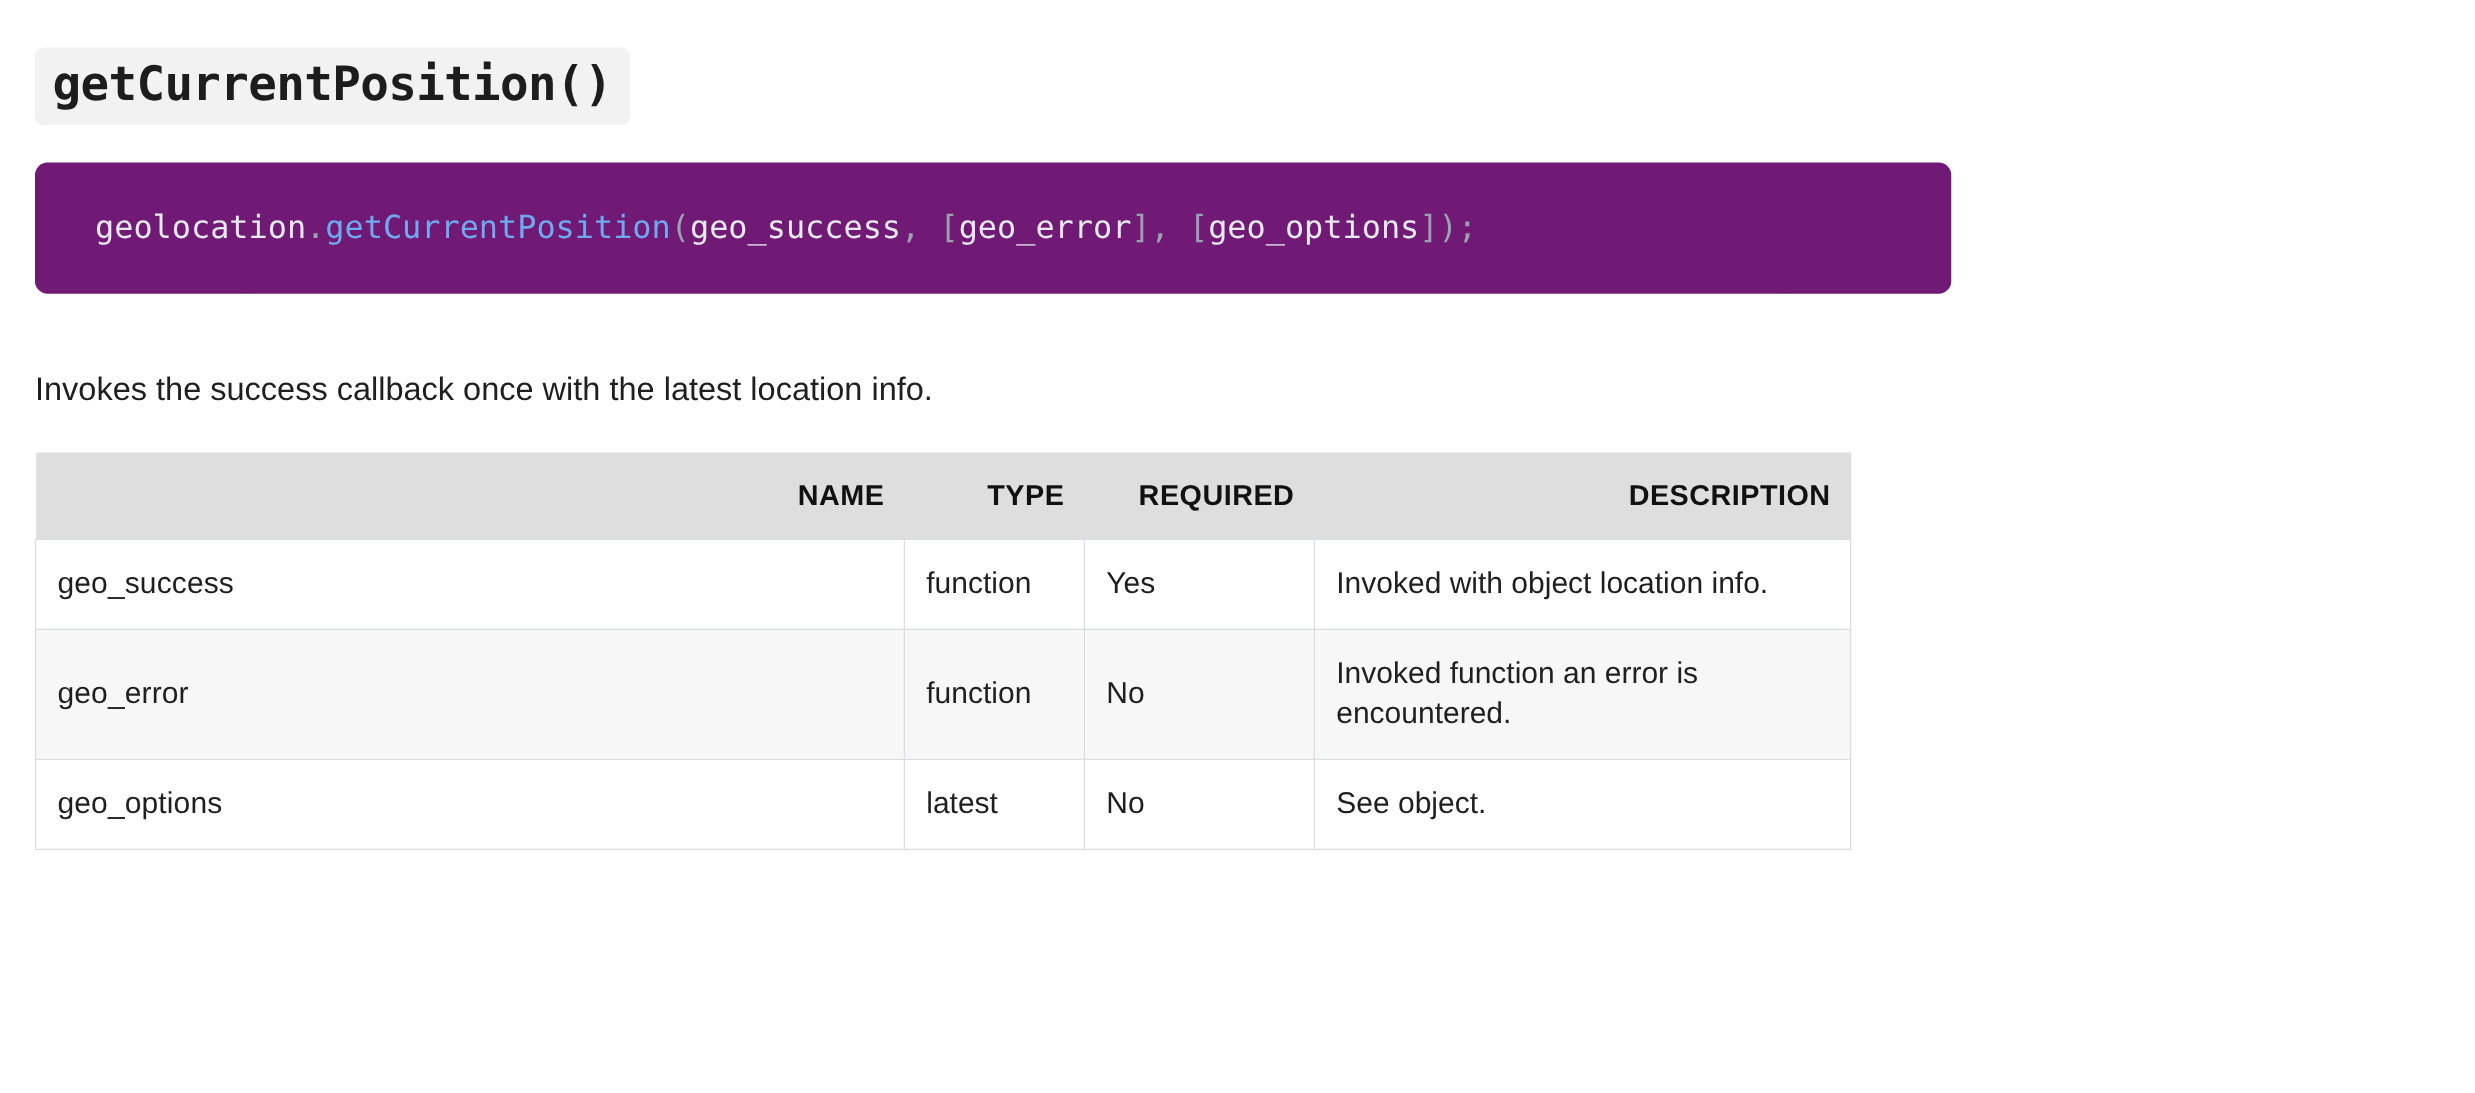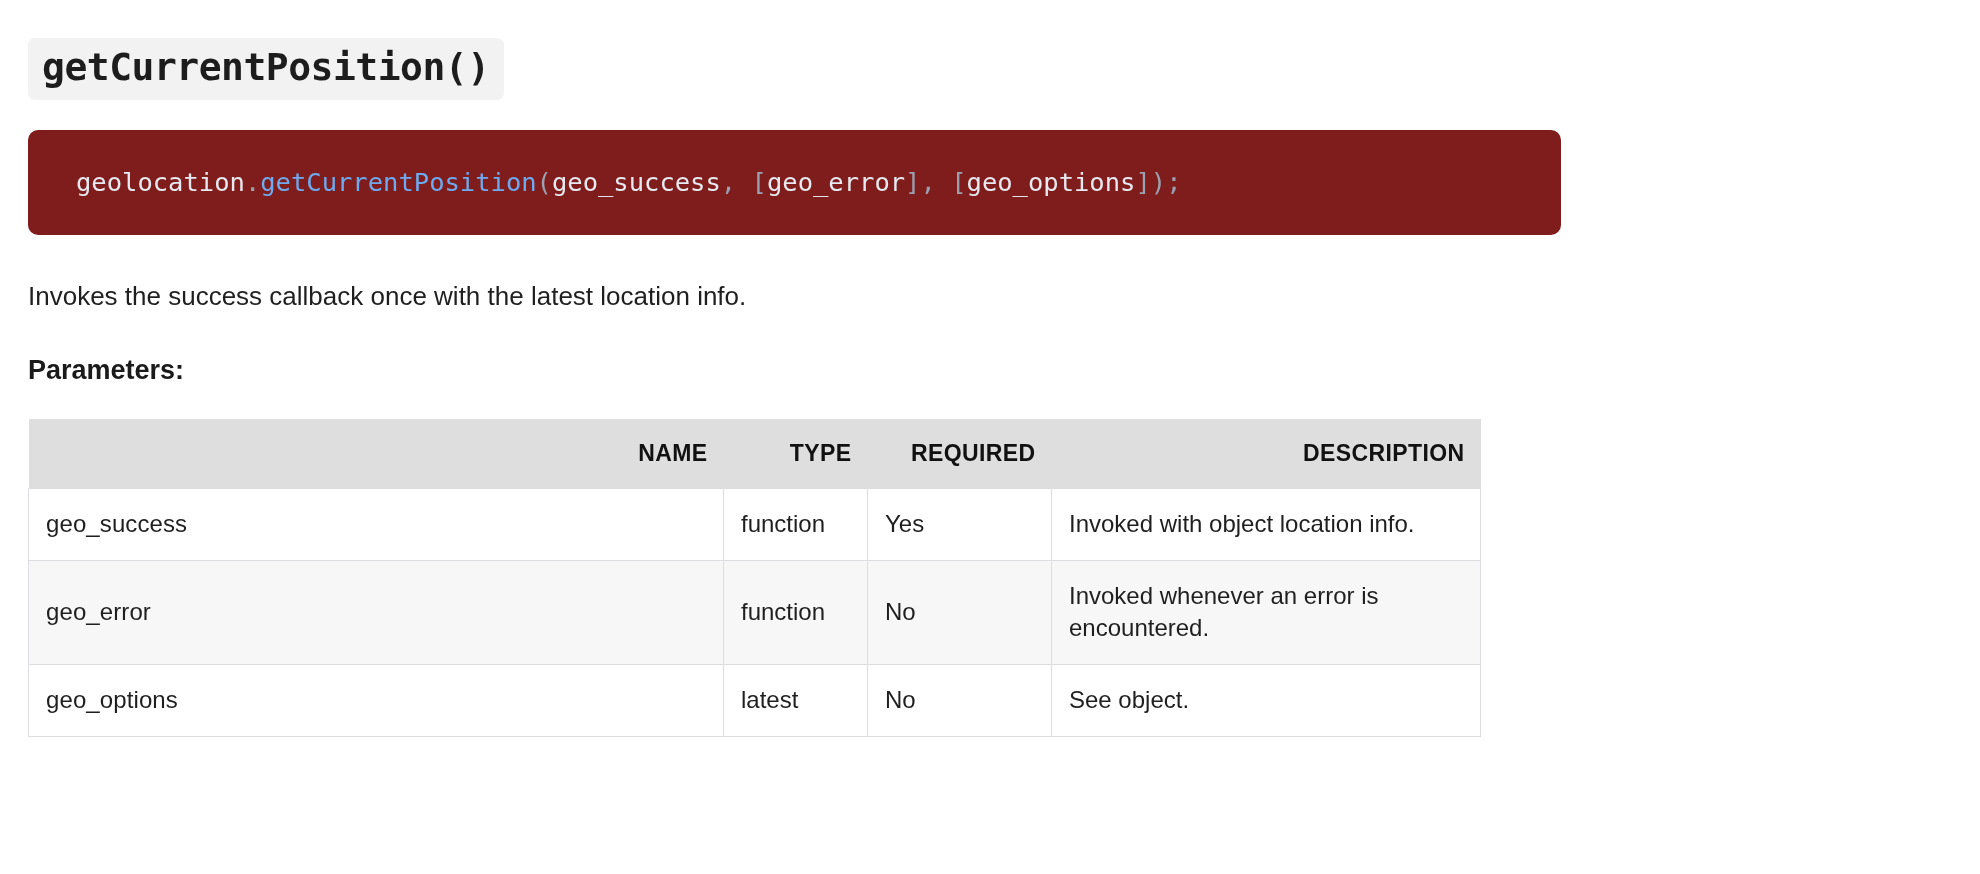--- a/index.html
+++ b/index.html
@@ -40,42 +40,42 @@
     white-space: nowrap;
   }
   .heading-wrap {
     padding-top: 38px;
   }
 
   
   .code-block {
     margin-top: 30px;
     margin-right: 19px;
-    background: #7f1d1d;
+    background: #701a75;
     border-radius: 10px;
     padding: 36px 0 36px 0;
     box-sizing: border-box;
     overflow: hidden;
   }
   .code-line {
     font-family: "DejaVu Sans Mono", "Liberation Mono", monospace;
     font-size: 25.5px;
     line-height: 1.3;
     white-space: pre;
     padding-left: 48px;
     color: #e6e9ef;
   }
   .tok-plain  { color: #e6e9ef; }
   .tok-punct  { color: #9aa2b1; }
   .tok-fn     { color: #6eaaf0; }
 
   
   .body-text {
     margin: 0;
-    padding-top: 44px;
+    padding-top: 59px;
     font-size: 26px;
     line-height: 1.35;
     color: #1f1f1f;
   }
 
   
   .section-heading {
     margin: 0;
     padding-top: 41px;
     font-size: 27px;
@@ -134,21 +134,20 @@
   <div class="heading-wrap">
     <h1 class="api-heading">getCurrentPosition()</h1>
   </div>
 
   <div class="code-block">
     <div class="code-line"><span class="tok-plain">geolocation</span><span class="tok-punct">.</span><span class="tok-fn">getCurrentPosition</span><span class="tok-punct">(</span><span class="tok-plain">geo_success</span><span class="tok-punct">, </span><span class="tok-punct">[</span><span class="tok-plain">geo_error</span><span class="tok-punct">]</span><span class="tok-punct">, </span><span class="tok-punct">[</span><span class="tok-plain">geo_options</span><span class="tok-punct">]</span><span class="tok-punct">)</span><span class="tok-punct">;</span></div>
   </div>
 
   <p class="body-text">Invokes the success callback once with the latest location info.</p>
 
-  <h2 class="section-heading">Parameters:</h2>
 
   <div class="param-table-wrap">
     <table class="param-table">
       <colgroup>
         <col class="c-name">
         <col class="c-type">
         <col class="c-req">
         <col class="c-desc">
       </colgroup>
       <thead>
@@ -163,21 +162,21 @@
         <tr class="row-odd">
           <td class="cell-name">geo_success</td>
           <td>function</td>
           <td>Yes</td>
           <td>Invoked with object location info.</td>
         </tr>
         <tr class="row-even">
           <td class="cell-name">geo_error</td>
           <td>function</td>
           <td>No</td>
-          <td>Invoked whenever an error is encountered.</td>
+          <td>Invoked function an error is encountered.</td>
         </tr>
         <tr class="row-odd">
           <td class="cell-name">geo_options</td>
           <td>latest</td>
           <td>No</td>
           <td>See object.</td>
         </tr>
       </tbody>
     </table>
   </div>

